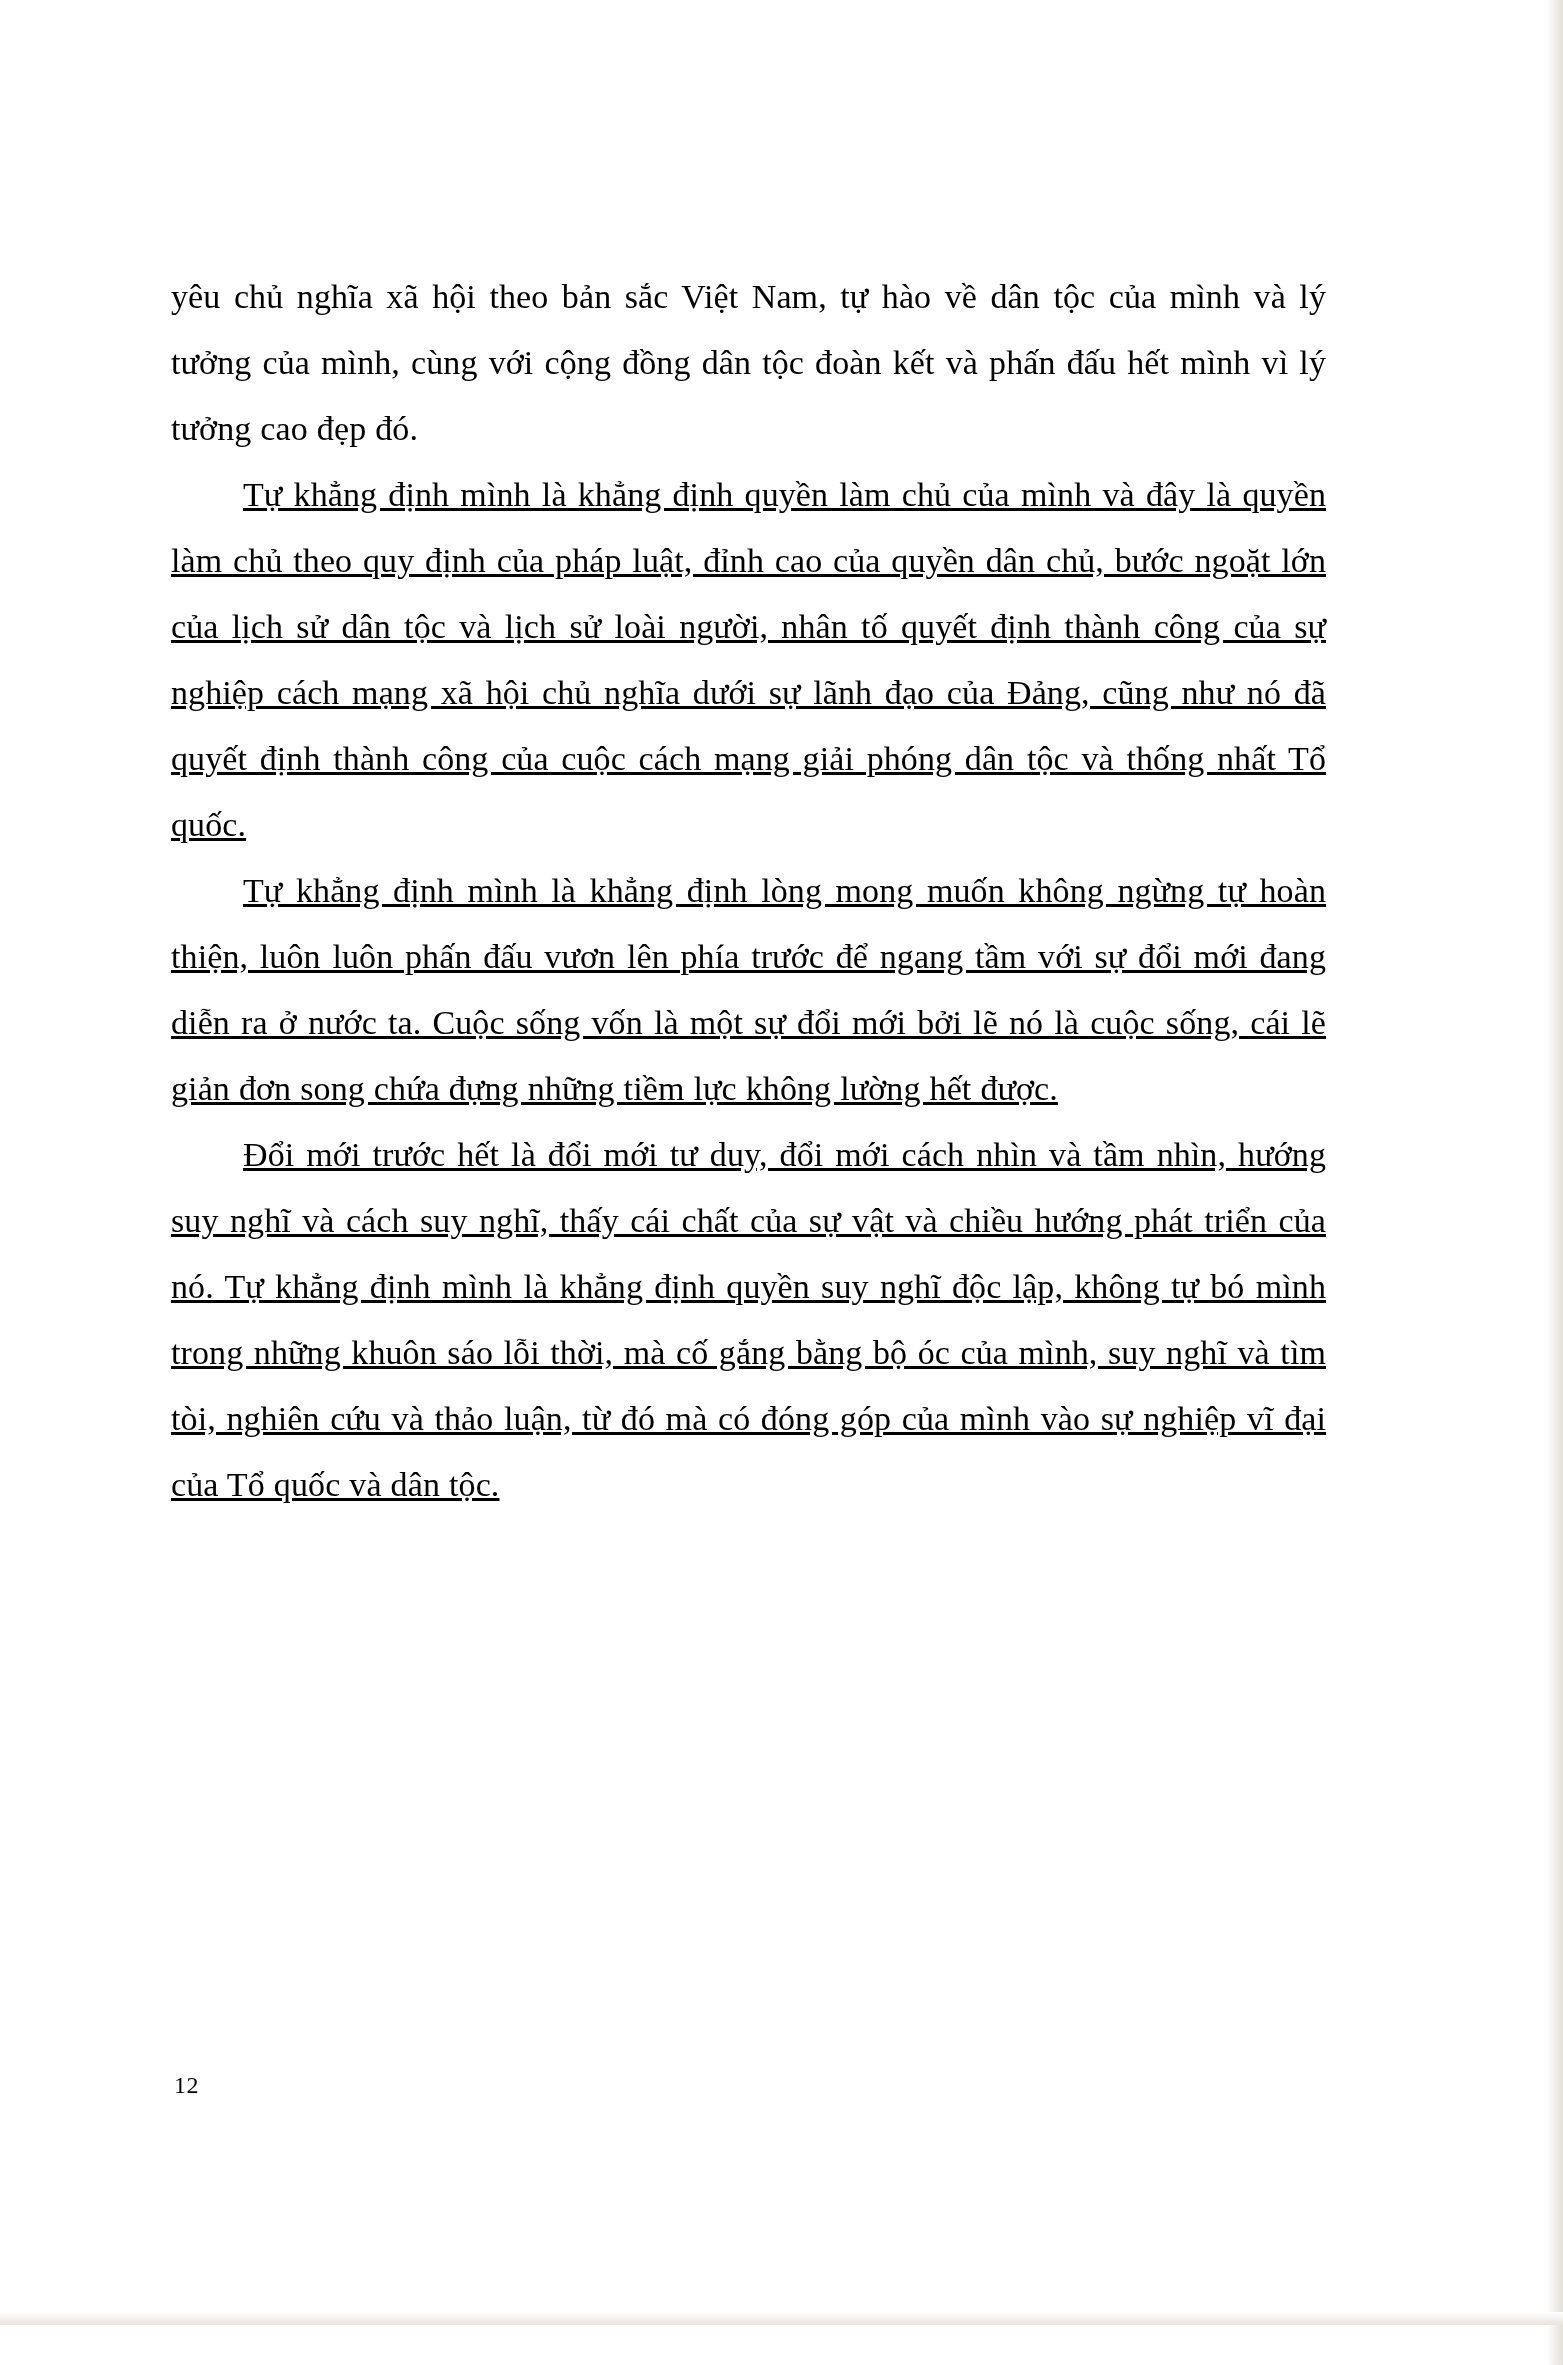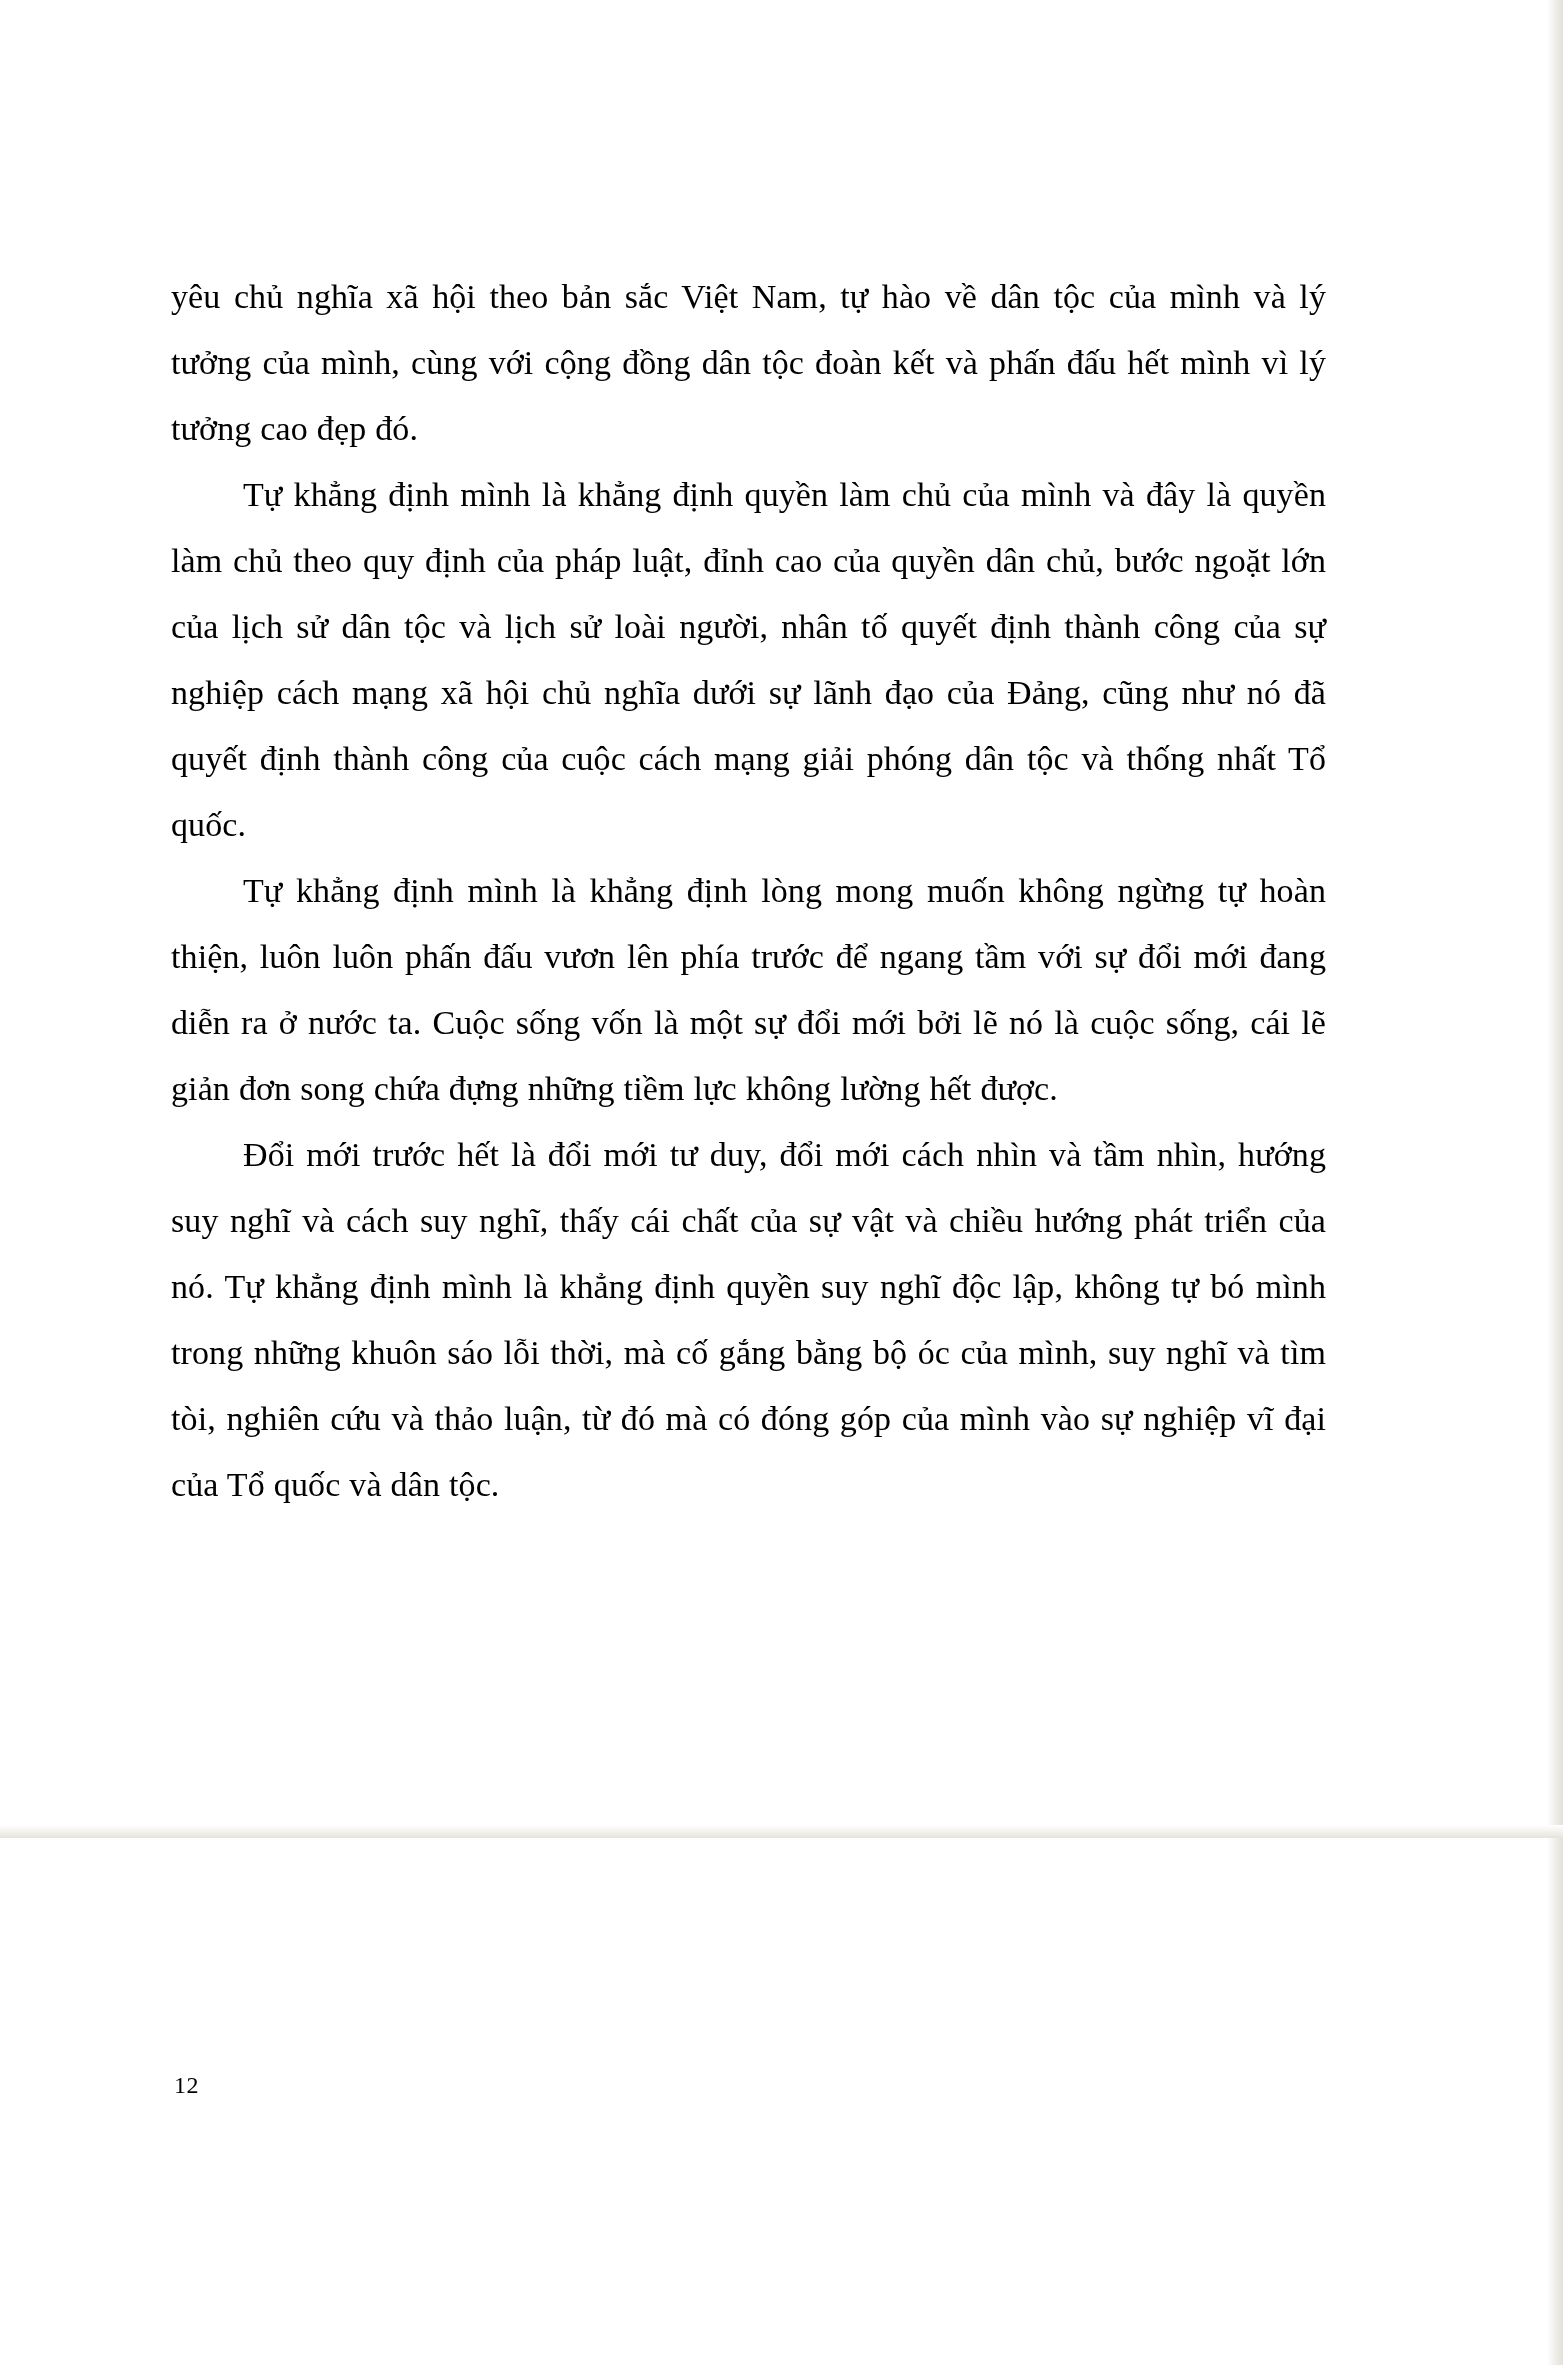--- a/index.html
+++ b/index.html
@@ -10,21 +10,21 @@
   body {
     width: 1563px;
     height: 2366px;
     font-family: "Liberation Serif", serif;
     color: #000000;
     overflow: hidden;
   }
   .page {
     position: relative;
     width: 1563px;
-    height: 1838px;
+    height: 2325px;
     background: #ffffff;
     box-sizing: border-box;
   }
   
   .page-edge-right {
     position: absolute;
     top: 0;
     right: 0;
     width: 16.5px;
     height: 2366px;
@@ -48,20 +48,21 @@
     margin: 0;
     font-size: 34px;
     line-height: 66px;
     text-align: justify;
     text-justify: inter-word;
     letter-spacing: 0.1px;
     word-spacing: 0.4px;
   }
   p.para.indent {
     text-indent: 72px;
+    text-decoration: underline;
   }
   .page-number {
     position: absolute;
     left: 174px;
     top: 2073px;
     font-size: 24px;
     line-height: 1;
     letter-spacing: 0.4px;
   }
 </style>

